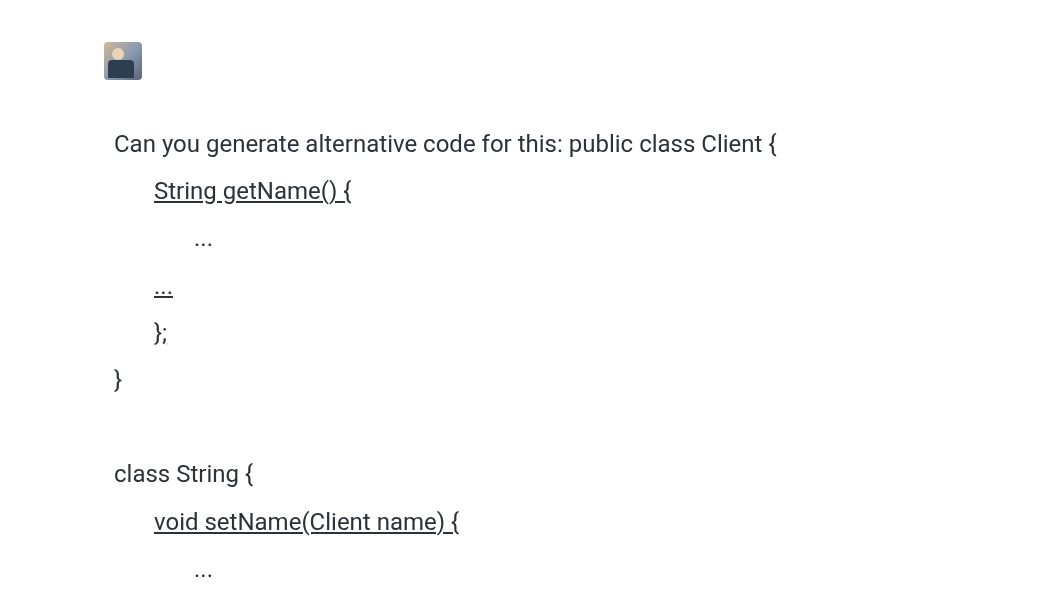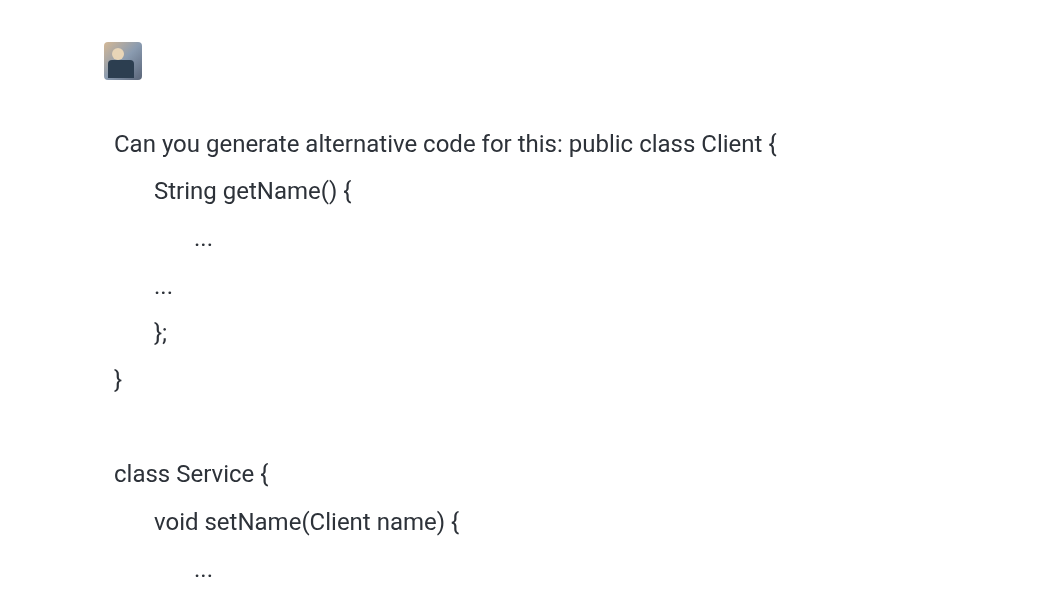--- a/index.html
+++ b/index.html
@@ -56,37 +56,38 @@
       flex: 1;
       color: #2d3239;
       font-size: 24px;
       line-height: 1.55;
     }
     .code-line {
       white-space: pre;
     }
     .indent-1 {
       padding-left: 40px;
+      text-decoration: underline;
     }
     .indent-2 {
       padding-left: 80px;
     }
   </style>
 </head>
 <body>
 
 <div class="message-row">
   <div class="avatar" title="User avatar"></div>
   <div class="message-body">
     <div class="code-line">Can you generate alternative code for this: public class Client {</div>
     <div class="code-line indent-1">String getName() {</div>
     <div class="code-line indent-2">...</div>
     <div class="code-line indent-1">...</div>
     <div class="code-line indent-1">};</div>
     <div class="code-line">}</div>
     <div class="code-line">&nbsp;</div>
-    <div class="code-line">class Service {</div>
+    <div class="code-line">class String {</div>
     <div class="code-line indent-1">void setName(Client name) {</div>
     <div class="code-line indent-2">...</div>
     <div class="code-line indent-1">};</div>
     <div class="code-line">}</div>
   </div>
 </div>
 
 </body></html>

